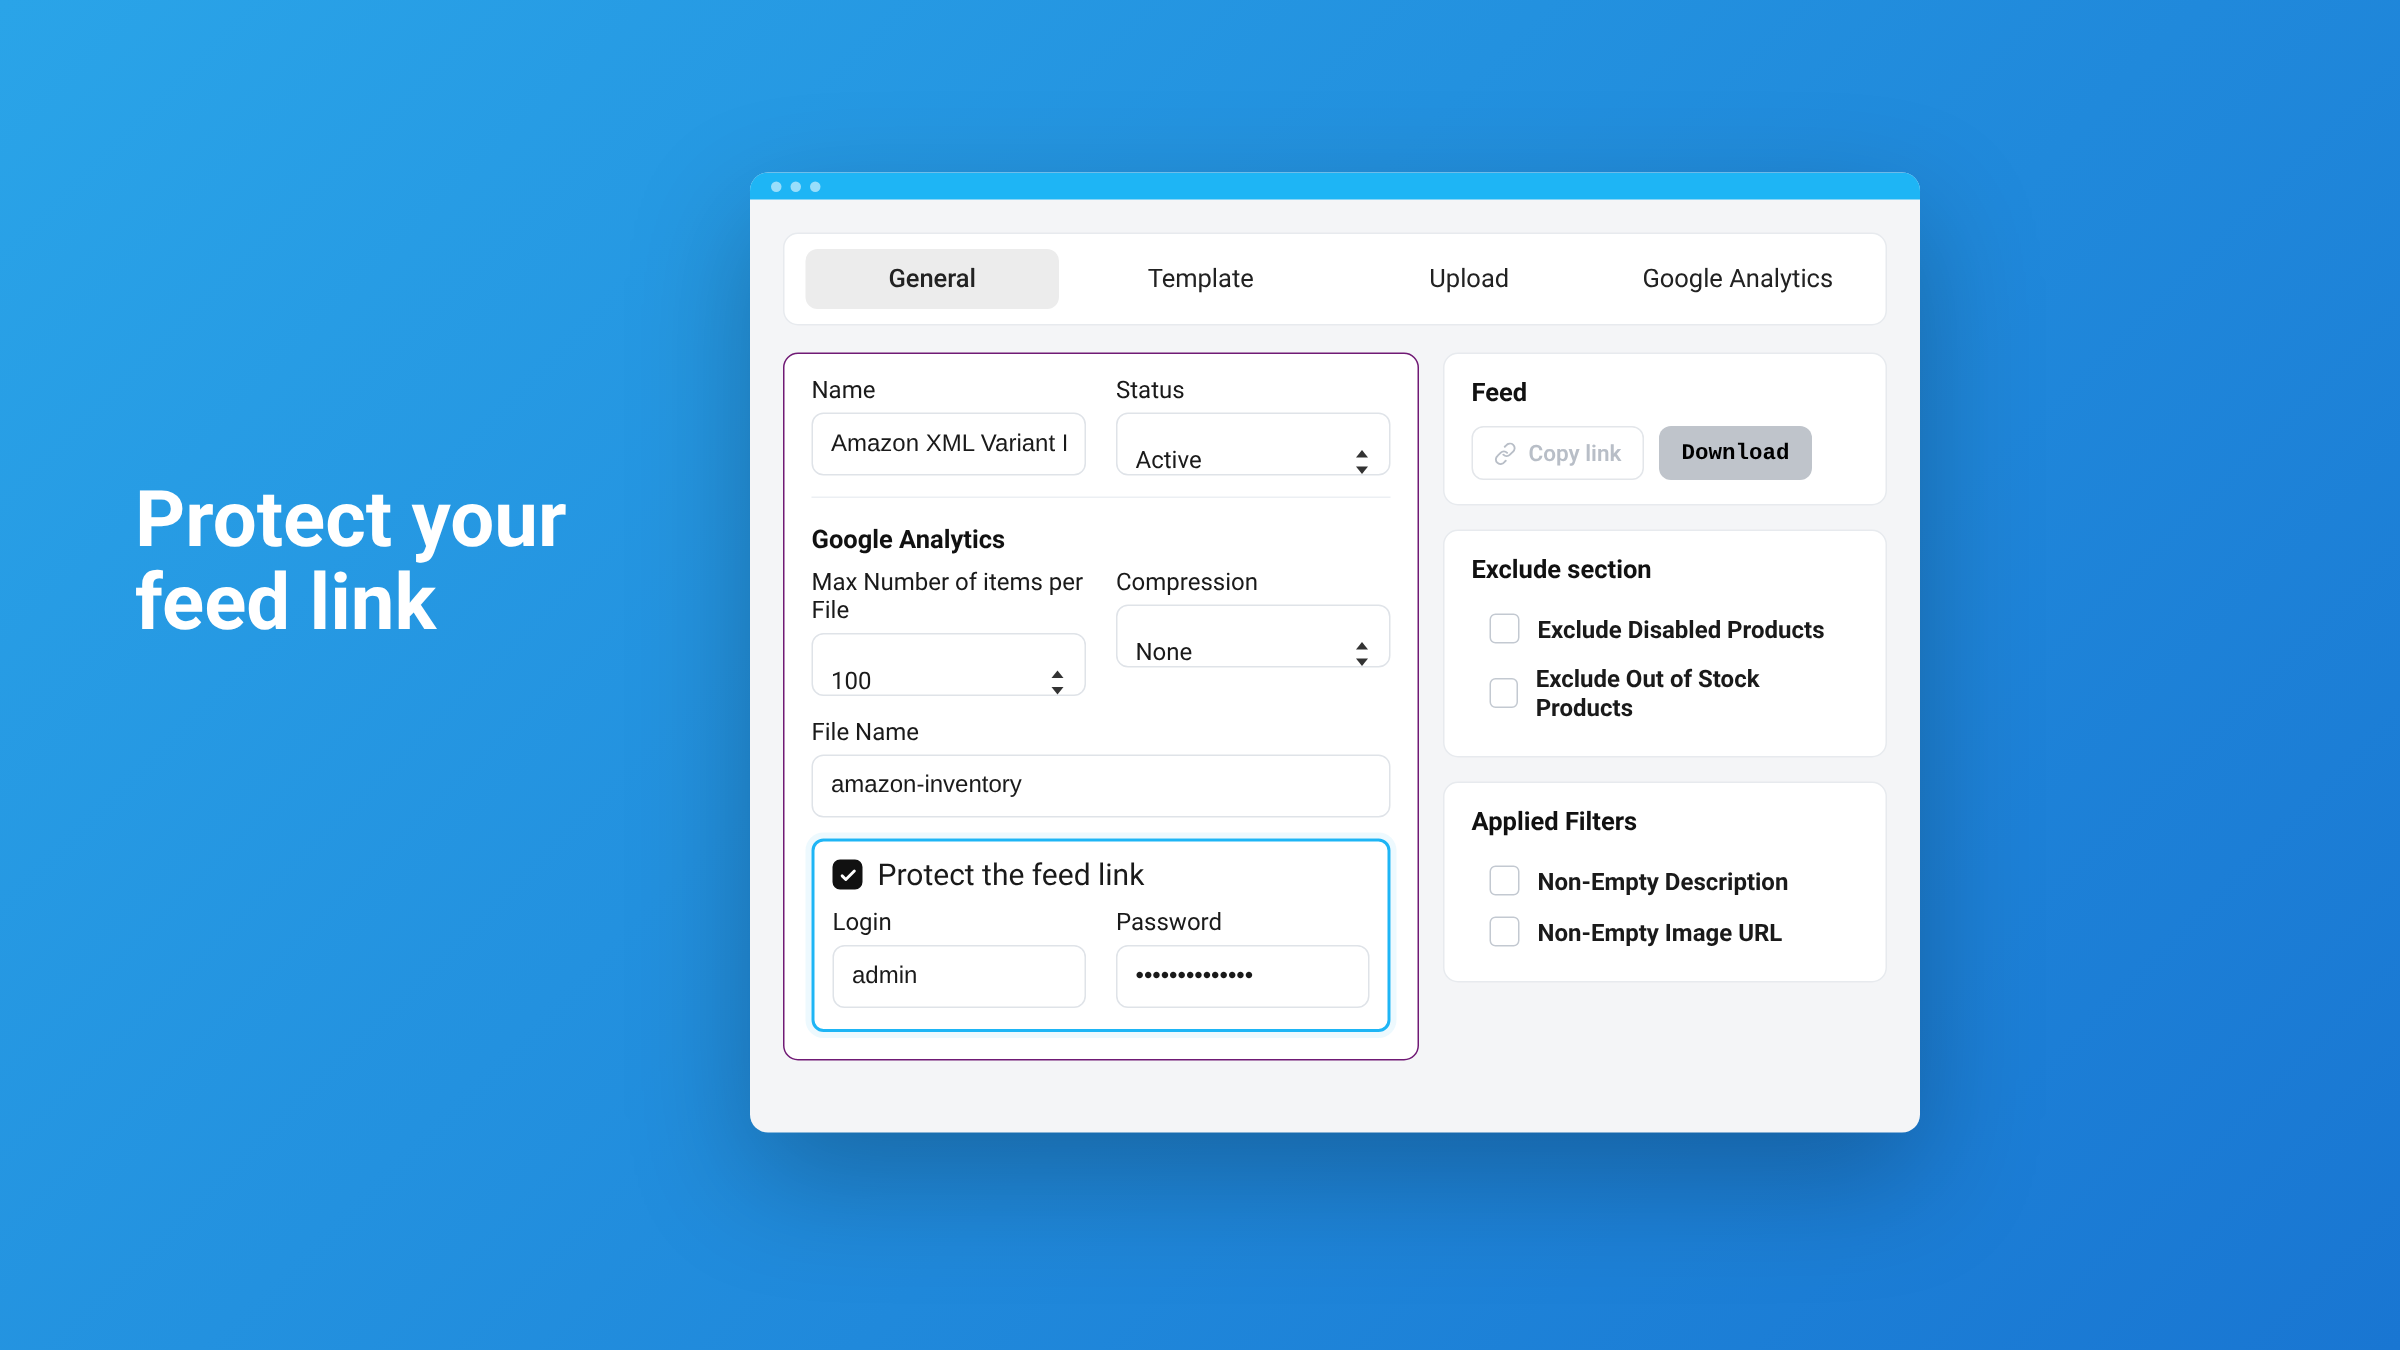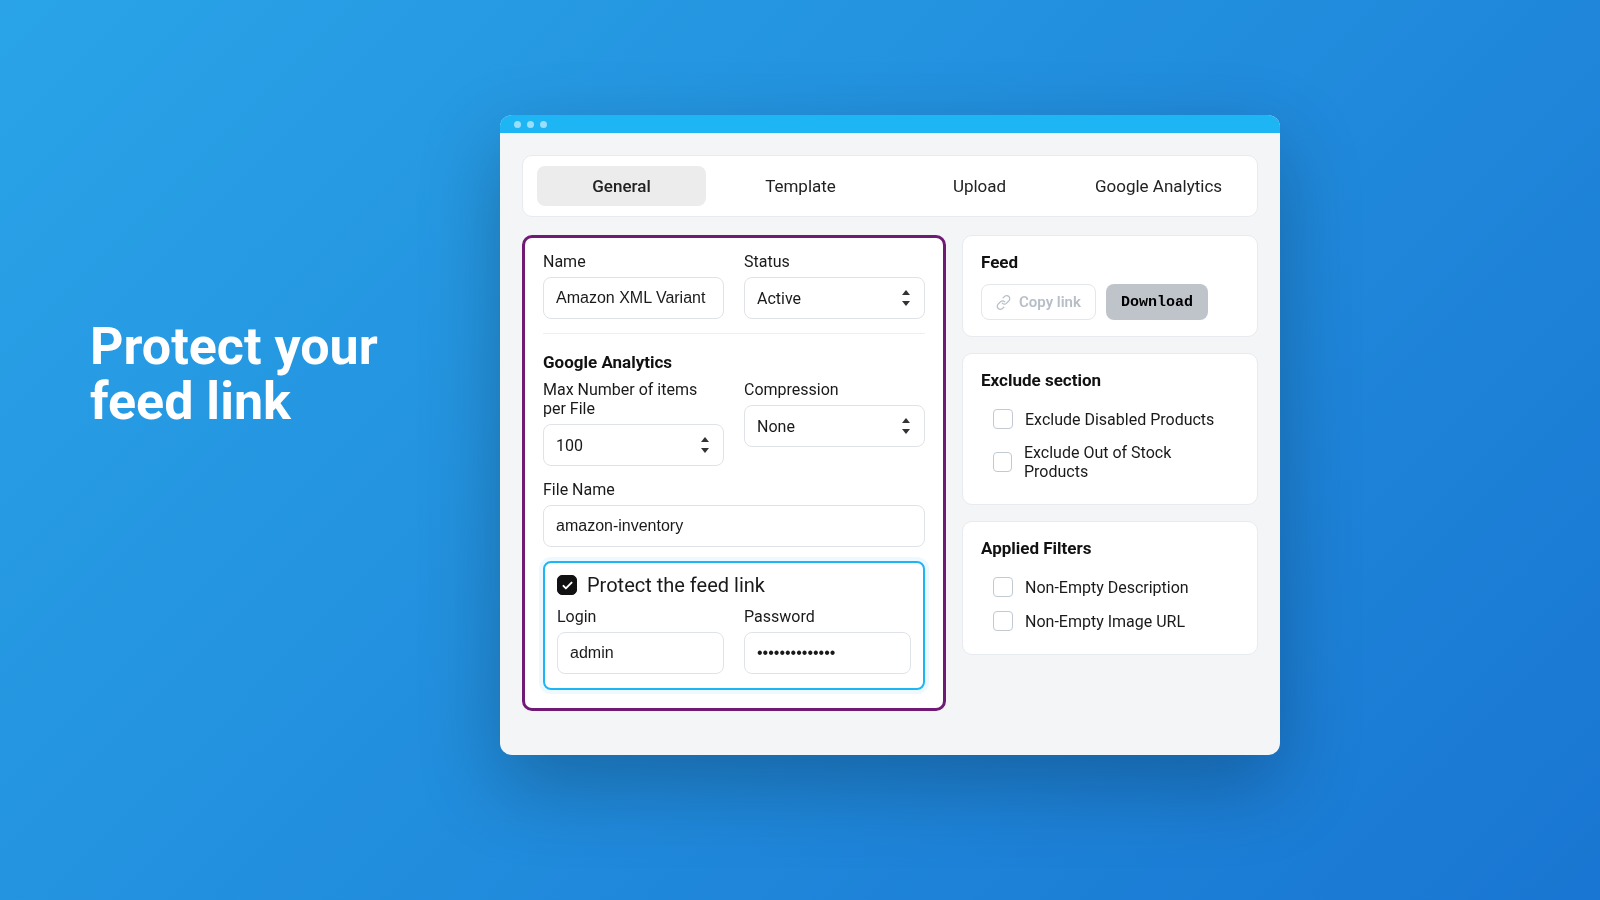--- a/index.html
+++ b/index.html
@@ -27,35 +27,35 @@
   background: #fff; border-radius: 10px; border: 1px solid #e7eaee;
   display: flex; align-items: center; padding: 10px 14px; gap: 10px;
 }
 .tab {
   flex: 1; text-align: center; padding: 10px 8px; border-radius: 8px;
   font-size: 17px; color: #222; cursor: pointer;
 }
 .tab.active { background: #ececec; font-weight: 500; }
 
 .cols { display: flex; gap: 16px; margin-top: 18px; }
-.main { flex: 1; background: #fff; border: 3px solid #701a75; border-radius: 10px; padding: 14px 18px 18px; }
+.main { flex: 1; background: #fff; border: 1px solid #701a75; border-radius: 10px; padding: 14px 18px 18px; }
 .side { width: 296px; display: flex; flex-direction: column; gap: 16px; }
 .card { background: #fff; border: 1px solid #e7eaee; border-radius: 10px; padding: 16px 18px; }
 
 .row { display: flex; gap: 20px; }
 .col { flex: 1; display: flex; flex-direction: column; }
 label.fld { font-size: 16px; color: #1a1a1a; margin-bottom: 6px; }
 .section-title { font-size: 17px; font-weight: 700; color: #111; margin-top: 18px; margin-bottom: 8px; }
 .card-title { font-size: 17px; font-weight: 700; color: #111; margin-bottom: 12px; }
 
 input[type=text], input[type=password], .select {
   width: 100%; height: 42px; border: 1px solid #dfe3e8; border-radius: 8px;
   padding: 0 12px; font-size: 16px; color: #1a1a1a; background: #fff;
 }
-.select { display: flex; align-items: center; justify-content: space-between; cursor: pointer; }
+.select { display: flex; align-items: flex-end; justify-content: space-between; cursor: pointer; }
 .chev { 
   width: 12px; height: 16px; position: relative;
 }
 .chev::before, .chev::after {
   content: ""; position: absolute; left: 2px; width: 0; height: 0;
   border-left: 4px solid transparent; border-right: 4px solid transparent;
 }
 .chev::before { top: 0; border-bottom: 5px solid #333; }
 .chev::after { bottom: 0; border-top: 5px solid #333; }
 
@@ -79,21 +79,21 @@
 .btn-row { display: flex; gap: 10px; }
 .btn {
   height: 36px; padding: 0 14px; border-radius: 8px; font-size: 15px; font-weight: 600;
   display: inline-flex; align-items: center; gap: 8px; cursor: pointer;
   border: 1px solid transparent;
 }
 .btn-ghost { background: #fff; border-color: #e3e6ea; color: #b8bec7; }
 .btn-primary { background: #bfc4cb; color: #000000; font-family: Liberation Mono, monospace; }
 .link-icon { width: 15px; height: 15px; }
 
-.opt { display: flex; align-items: center; gap: 12px; padding: 7px 12px; }
+.opt { display: flex; align-items: center; gap: 12px; padding: 7px 12px; font-weight: bold; }
 .opt .chk { width: 20px; height: 20px; border-radius: 4px; }
 .opt-label { font-size: 16px; color: #1a1a1a; }
 </style>
 </head>
 <body>
 
 <div class="promo">
   <h1>
     <span>Protect your</span><br>
     <span>feed link</span>

